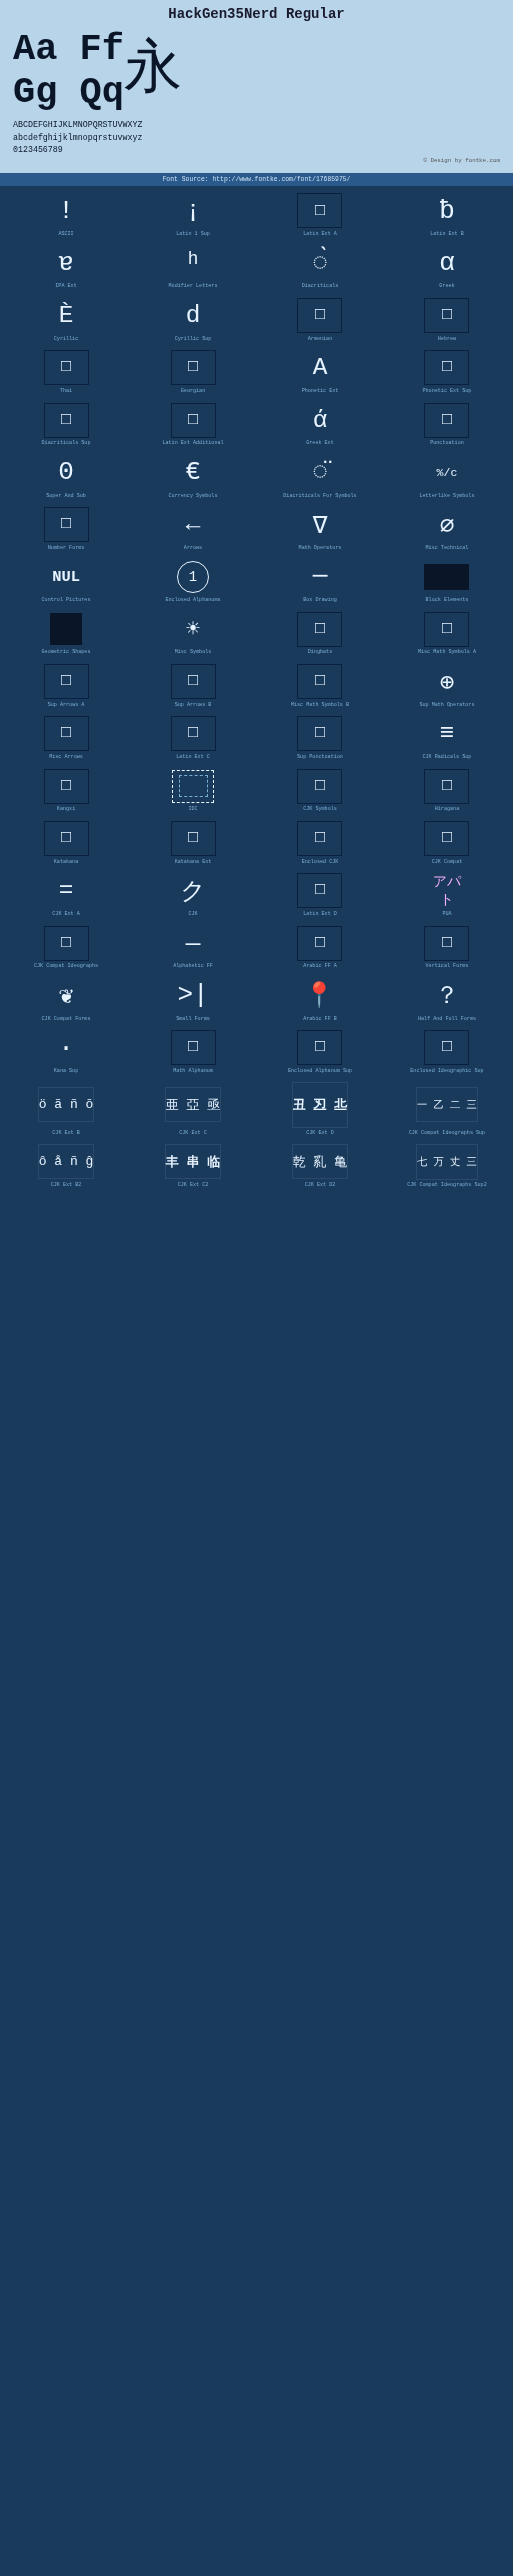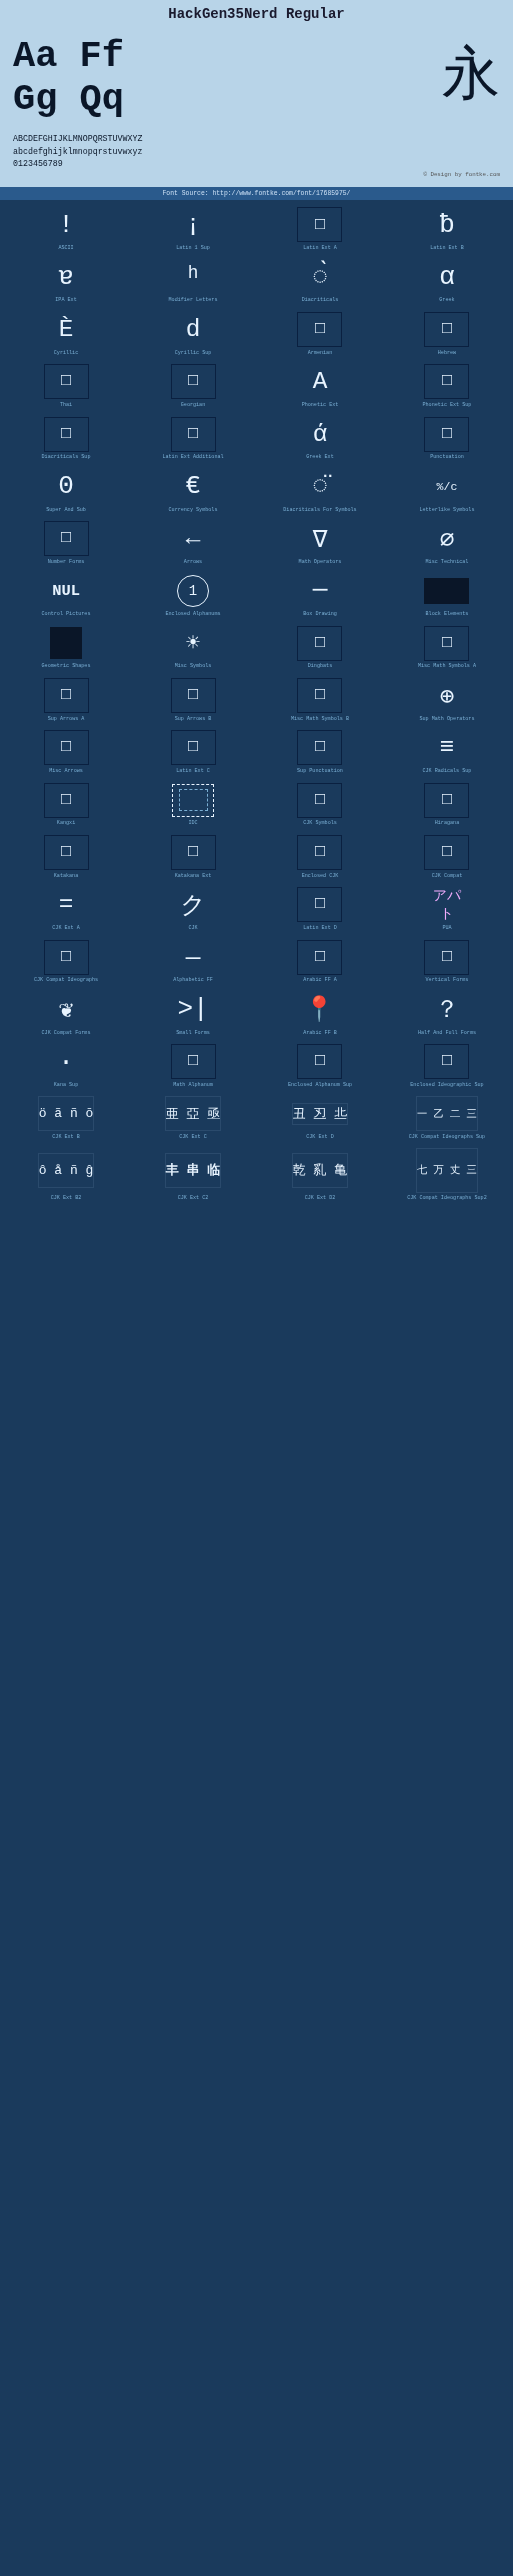--- a/index.html
+++ b/index.html
@@ -18,23 +18,22 @@
     .font-title {
       font-size: 14px;
       font-weight: bold;
       color: #1a1a2e;
       font-family: 'Courier New', monospace;
       margin-bottom: 3.2px;
     }
     .preview-large {
       display: flex;
       align-items: center;
-      justify-content: space-between;
-      gap: 13px;
-      margin: 13px 0;
+      justify-content: flex-start;
+      margin: 6px 0;
     }
     .cjk-char {
       font-size: 58px;
       color: #0a1628;
       line-height: 1;
     }
     .alphabet-line {
       font-size: 8.3px;
       color: #0a1628;
       font-family: 'Courier New', monospace;
@@ -728,21 +727,21 @@
       <div class="cell">
     <div class="cell-glyph" style="height:35px;width:100%;display:flex;align-items:center;justify-content:center;">
       <div style="display:flex;align-items:center;justify-content:center;height:35px;border:1.3px solid #2a4a6c;">
             <span style="font-size:13px;color:#e8f4ff;">亜 亞 亟</span>
           </div>
     </div>
     <div class="cell-label">CJK Ext C</div>
   </div>
       <div class="cell">
     <div class="cell-glyph" style="height:35px;width:100%;display:flex;align-items:center;justify-content:center;">
-      <div style="display:flex;align-items:center;justify-content:center;height:22px;border:1.3px solid #2a4a6c;">
+      <div style="display:flex;align-items:center;justify-content:center;height:46px;border:1.3px solid #2a4a6c;font-weight:bold;">
             <span style="font-size:13px;color:#e8f4ff;">丑 丒 丠</span>
           </div>
     </div>
     <div class="cell-label">CJK Ext D</div>
   </div>
       <div class="cell">
     <div class="cell-glyph" style="height:35px;width:100%;display:flex;align-items:center;justify-content:center;">
       <div style="display:flex;align-items:center;justify-content:center;height:35px;border:1.3px solid #2a4a6c;">
             <span style="font-size:10.3px;color:#e8f4ff;">一 乙 二 三</span>
           </div>
@@ -768,21 +767,21 @@
       <div class="cell">
     <div class="cell-glyph" style="height:35px;width:100%;display:flex;align-items:center;justify-content:center;">
       <div style="display:flex;align-items:center;justify-content:center;height:35px;border:1.3px solid #2a4a6c;">
             <span style="font-size:13px;color:#e8f4ff;">乾 乿 亀</span>
           </div>
     </div>
     <div class="cell-label">CJK Ext D2</div>
   </div>
       <div class="cell">
     <div class="cell-glyph" style="height:35px;width:100%;display:flex;align-items:center;justify-content:center;">
-      <div style="display:flex;align-items:center;justify-content:flex-end;height:45px;border:1.3px solid #2a4a6c;">
+      <div style="display:flex;align-items:center;justify-content:flex-end;height:36px;border:1.3px solid #2a4a6c;">
             <span style="font-size:10.3px;color:#e8f4ff;">七 万 丈 三</span>
           </div>
     </div>
     <div class="cell-label">CJK Compat Ideographs Sup2</div>
   </div>
     </div>
 </div>
 
 
 </body></html>

